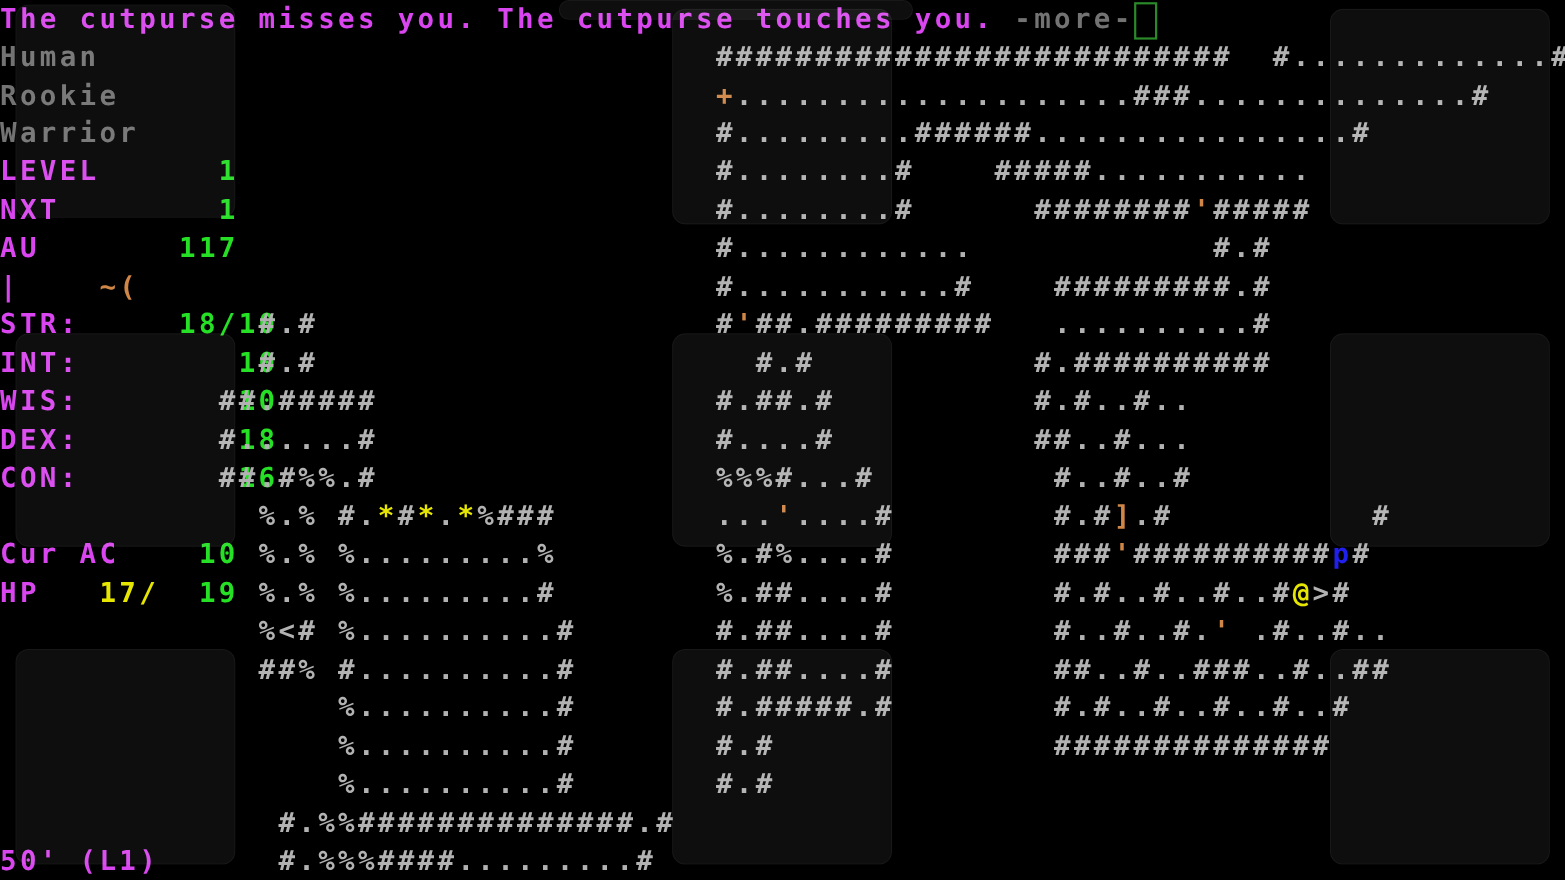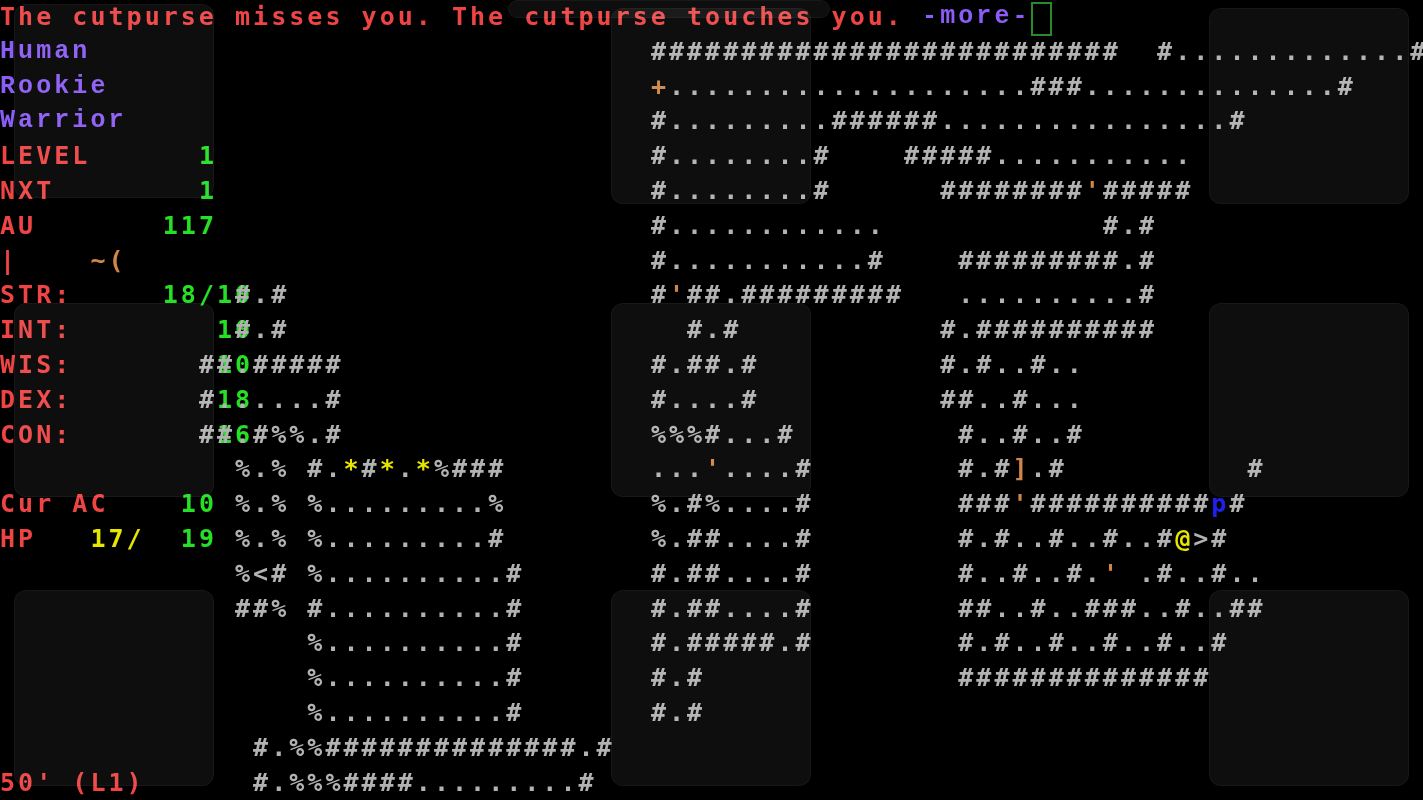--- a/index.html
+++ b/index.html
@@ -47,23 +47,23 @@
     width: 1423px;
   }
   .cell {
     display: inline-block;
     width: 18.08px;
     text-align: left;
     overflow: visible;
   }
 
   
-  .c-white   { color: #ef4444; }
+  .c-white   { color: #d946ef; }
   .c-gray    { color: #b2b2b2; }
-  .c-cyan    { color: #8b5cf6; font-family: Liberation Mono, monospace; }
+  .c-cyan    { color: #737373; }
   .c-green   { color: #26e026; }
   .c-yellow  { color: #e6e600; }
   .c-brown   { color: #d08646; }
   .c-blue    { color: #2020ee; }
 
   
   .panel {
     position: absolute;
     background: rgba(255,255,255,0.055);
     border-radius: 12px;

